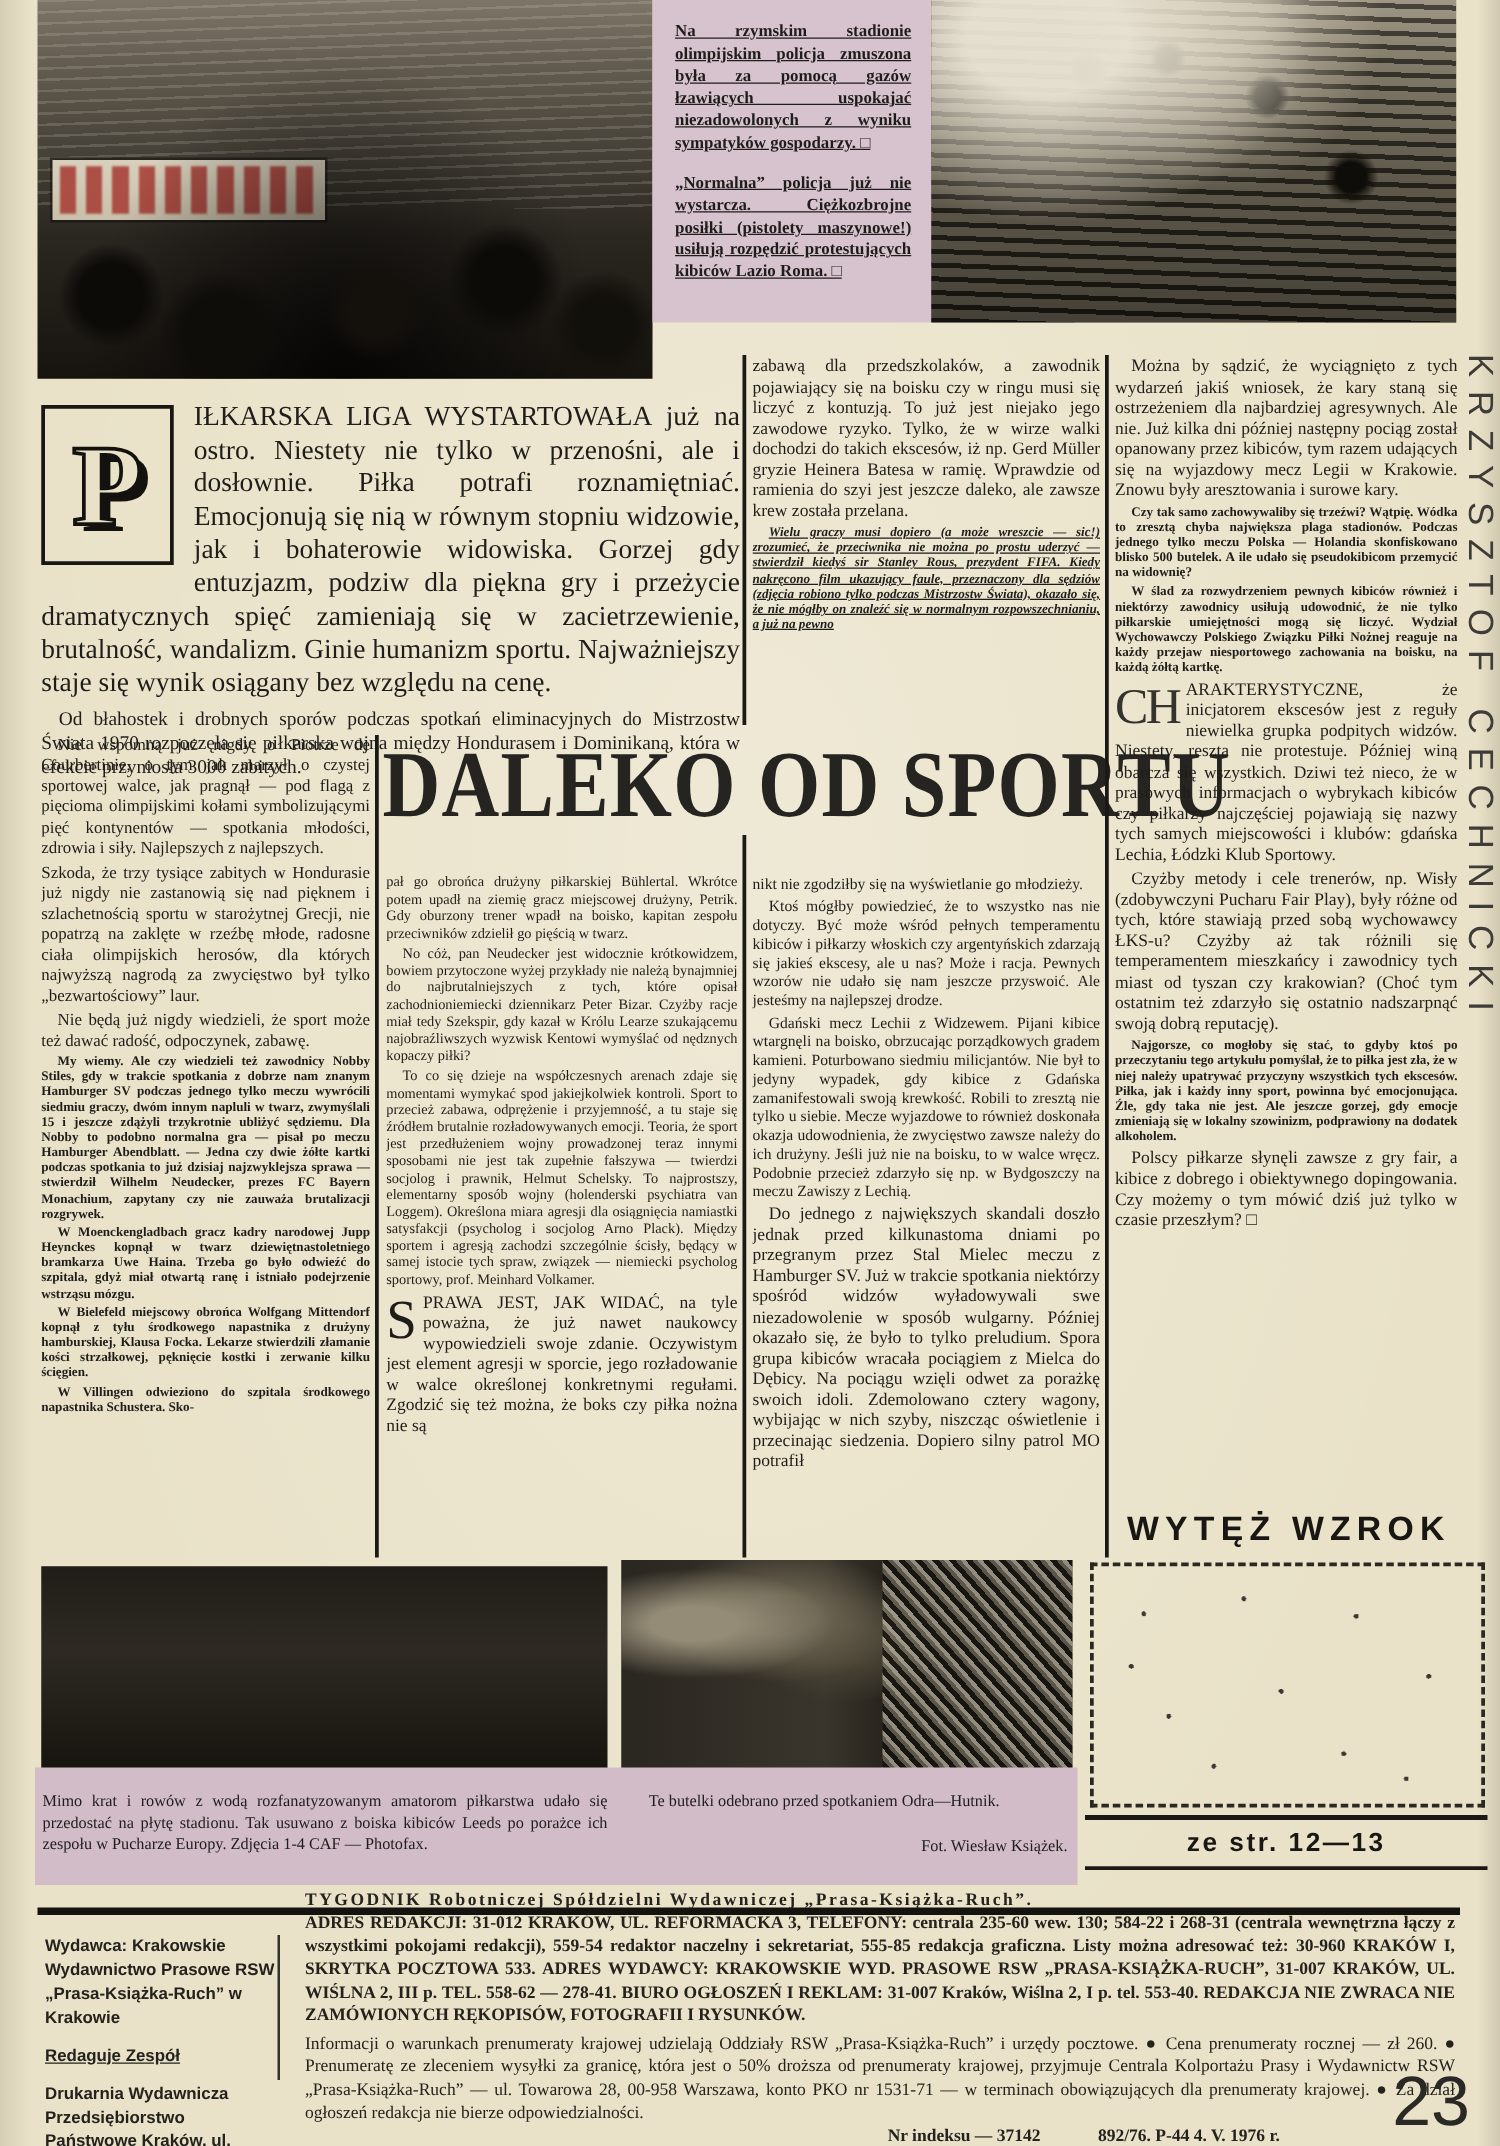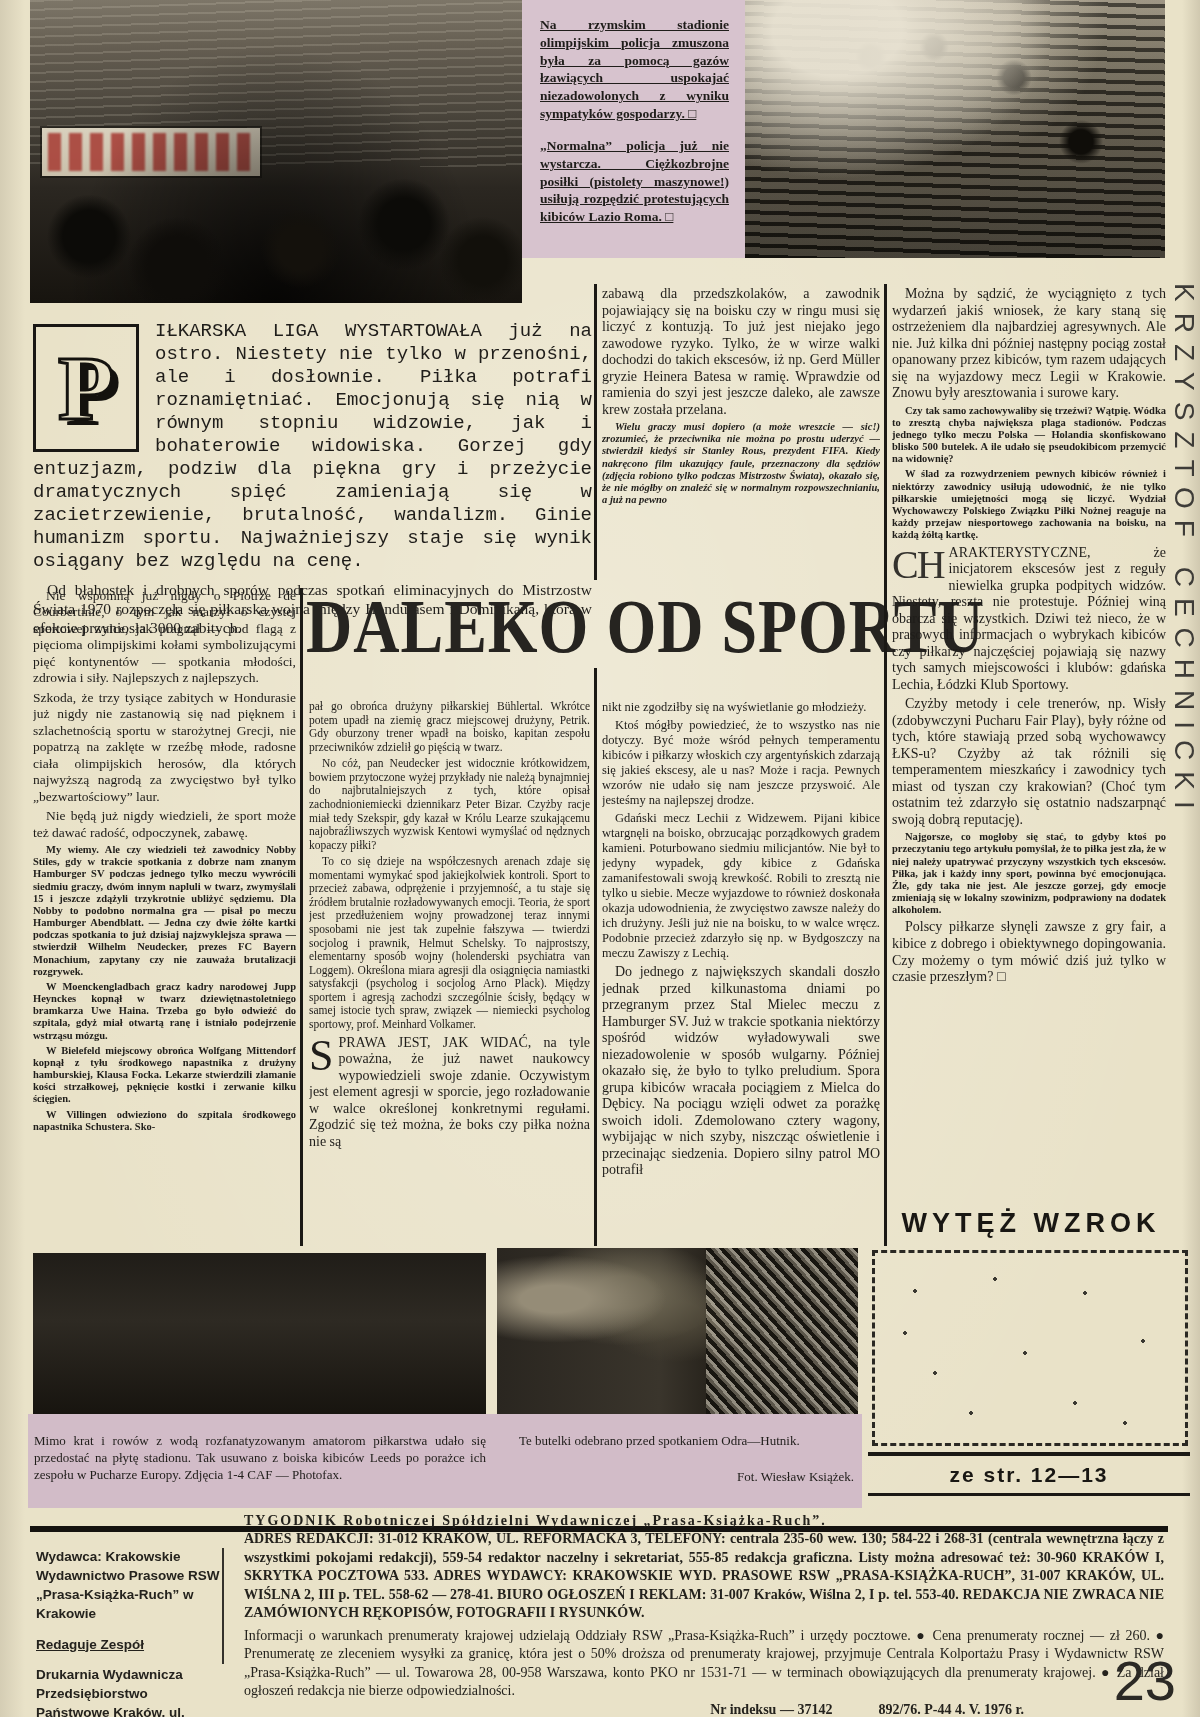--- a/index.html
+++ b/index.html
@@ -64,39 +64,39 @@
   .cap-bottom{position:absolute;top:6px;font-size:13px;line-height:1.3;text-align:justify;}
   #caption-bottom-left{left:6px;width:452px;}
   #caption-bottom-mid{left:491px;width:352px;}
   #caption-credit{position:absolute;left:474px;top:42px;width:352px;text-align:right;font-size:13px;}
   
   #lead{left:33px;top:320px;width:559px;}
   #dropcap-p-box{float:left;width:100px;height:122px;border:3px solid #191714;margin:4px 16px 4px 0;
       display:flex;align-items:center;justify-content:center;background:transparent;}
   #dropcap-p-box span{font-size:92px;font-weight:700;line-height:1;color:#e9e2c8;
       -webkit-text-stroke:3px #14120e;text-shadow:7px 6px 0 #14120e;}
-  #lead-text{margin:0;font-size:19px;line-height:1.21;text-align:justify;font-family:Liberation Mono, monospace;}
+  #lead-text{margin:0;font-size:22px;line-height:1.21;text-align:justify;}
   #lead-para2{margin:8px 0 0 0;font-size:15.5px;line-height:1.22;text-align:justify;text-indent:14px;}
   #headline{left:306px;top:584px;width:576px;height:86px;text-align:center;
       font-size:64px;font-weight:700;letter-spacing:1px;color:#262420;
       transform:scaleY(1.18);transform-origin:top;white-space:nowrap;}
   .col{position:absolute;overflow:hidden;}
   #col1{left:33px;top:588px;width:263px;height:660px;}
   #col2{left:309px;top:700px;width:281px;height:556px;}
   #col3top{left:602px;top:286px;width:278px;height:296px;}
   #col3bottom{left:602px;top:700px;width:278px;height:556px;}
   #col4{left:892px;top:286px;width:274px;height:962px;}
   .col p{margin:0 0 3px 0;text-align:justify;text-indent:13px;}
   .col p.noind{text-indent:0;}
   .t-reg{font-size:13.5px;line-height:1.22;}
   .t-med{font-size:12.5px;line-height:1.2;}
   .t-big{font-size:14px;line-height:1.18;}
   .t-col2{font-size:11.5px;line-height:1.18;}
   .t-dense{font-size:10.5px;line-height:1.16;font-weight:700;}
-  .ital{font-style:italic;}
+  .ital{font-style:italic;text-decoration:underline;}
   .dropcap-s{float:left;font-size:44px;line-height:.82;font-weight:400;margin:3px 5px 0 0;}
   .dropcap-ch{float:left;font-size:40px;line-height:.85;font-weight:400;letter-spacing:-2px;margin:3px 5px 0 0;color:#35332e;}
   
   .vrule{position:absolute;width:3px;background:#1b1915;}
   #rule-a{left:300px;top:588px;height:658px;}
   #rule-b1{left:594px;top:284px;height:296px;}
   #rule-b2{left:594px;top:668px;height:578px;}
   #rule-c{left:884px;top:284px;height:962px;}
   
   #byline-vertical{left:1158px;top:283px;height:840px;width:42px;

